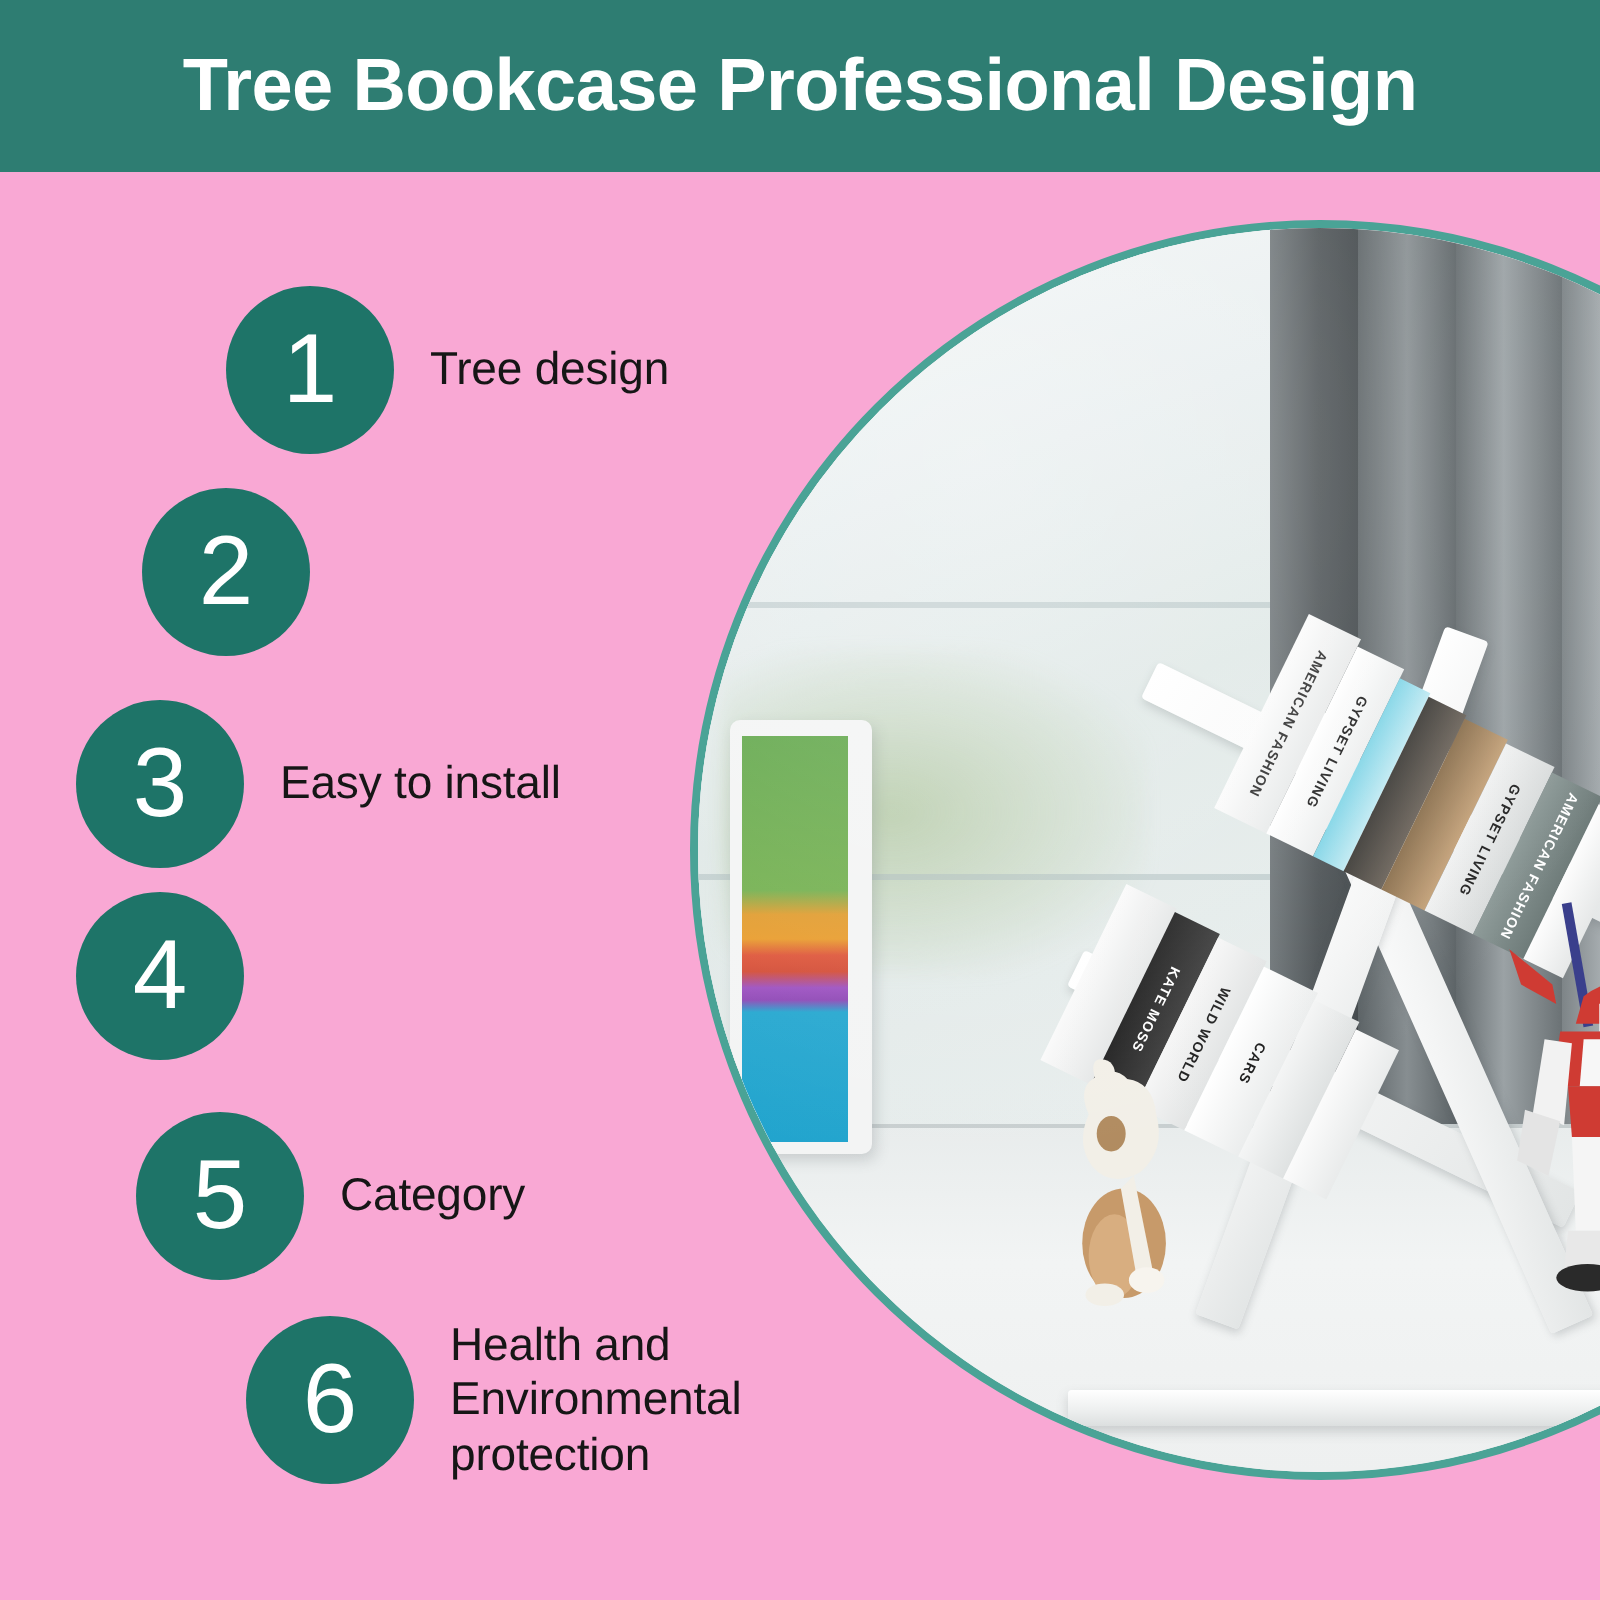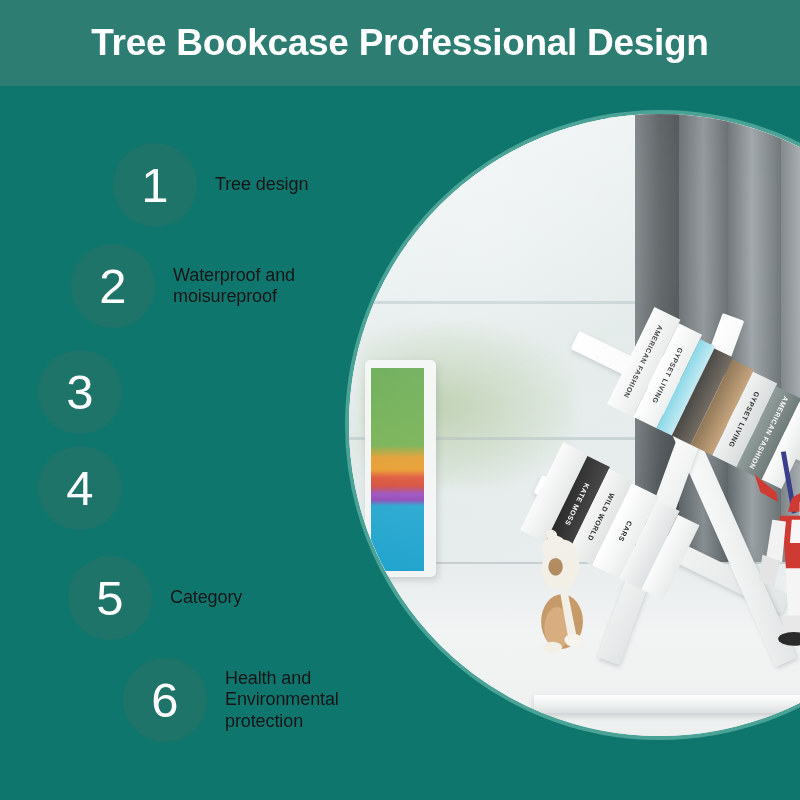--- a/index.html
+++ b/index.html
@@ -9,21 +9,21 @@
     height: 800px;
     overflow: hidden;
     background: #ffffff;
     font-family: "Liberation Sans", sans-serif;
   }
 
   #page {
     position: relative;
     width: 800px;
     height: 800px;
-    background: #0f766e;
+    background: #f9a8d4;
     overflow: hidden;
   }
 
   
   #header-band {
     position: absolute;
     left: 0; top: 0;
     width: 800px;
     height: 86px;
     background: #2e7d72;
@@ -63,21 +63,21 @@
     align-items: center;
     justify-content: center;
     font-size: 49px;
     font-weight: normal;
     line-height: 1;
     font-family: "Liberation Sans", sans-serif;
   }
   .feature-label {
     margin-left: 18px;
     color: #161616;
-    font-size: 18px;
+    font-size: 23px;
     line-height: 1.18;
     white-space: pre-line;
     letter-spacing: -0.1px;
   }
 
   
   #feature-1 { left: 113px; top: 57px;  }
   #feature-2 { left: 71px;  top: 158px; }
   #feature-3 { left: 38px;  top: 264px; }
   #feature-4 { left: 38px;  top: 360px; }
@@ -231,26 +231,25 @@
 
   <div id="feature-list">
 
     <div class="feature-item" id="feature-1">
       <div class="feature-badge">1</div>
       <div class="feature-label">Tree design</div>
     </div>
 
     <div class="feature-item" id="feature-2">
       <div class="feature-badge">2</div>
-      <div class="feature-label">Waterproof and
-moisureproof</div>
     </div>
 
     <div class="feature-item" id="feature-3">
       <div class="feature-badge">3</div>
+      <div class="feature-label">Easy to install</div>
     </div>
 
     <div class="feature-item" id="feature-4">
       <div class="feature-badge">4</div>
     </div>
 
     <div class="feature-item" id="feature-5">
       <div class="feature-badge">5</div>
       <div class="feature-label">Category</div>
     </div>

